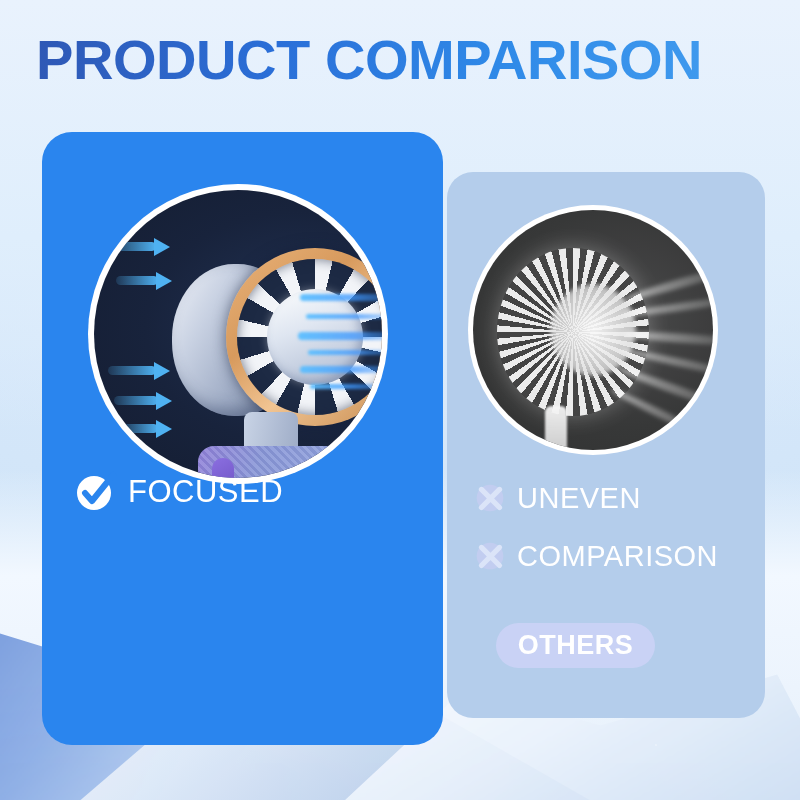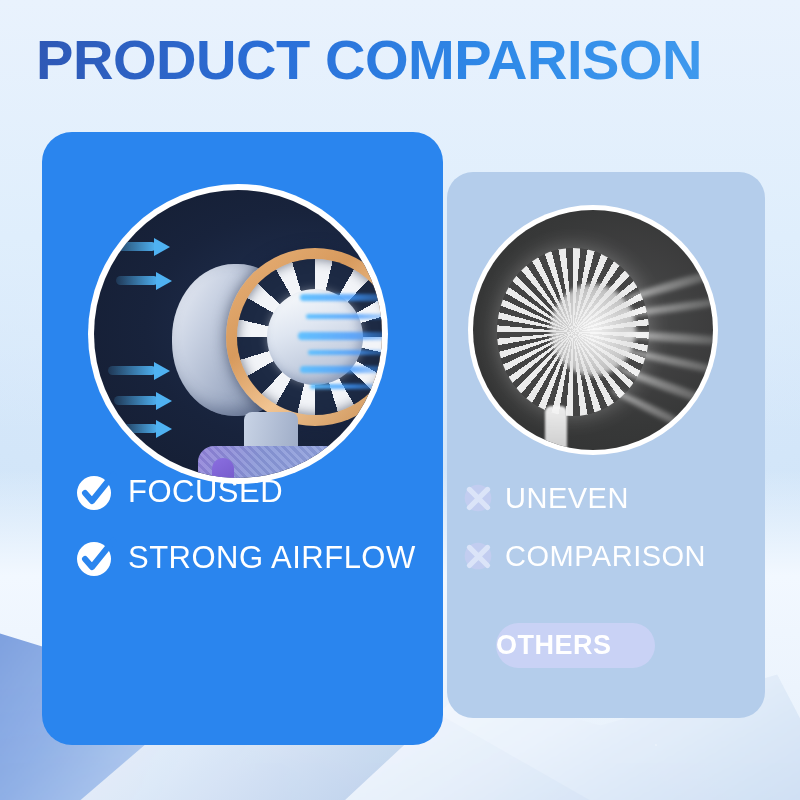--- a/index.html
+++ b/index.html
@@ -211,21 +211,21 @@
   .owisp{
     position:absolute;
     border-radius:50%;
     background:linear-gradient(90deg, rgba(255,255,255,.55), rgba(255,255,255,.06));
     filter:blur(2.2px);
   }
 
   
   .features{ position:absolute; left:0; right:0; }
   #features-ours{ top:338px; left:32px; }
-  #features-others{ top:307px; left:12px; }
+  #features-others{ top:307px; left:24px; }
 
   .feature-row{
     display:flex; align-items:center;
     margin-bottom:22px;
   }
   #features-others .feature-row{ margin-bottom:20px; }
 
   .feature-label{
     color:#ffffff;
     font-size:30px;
@@ -248,21 +248,21 @@
   }
   #badge-ours-label{
     color:#2b4499; font-size:38px; font-weight:bold; letter-spacing:.5px;
     line-height:38px;
   }
   #badge-others{
     position:absolute; left:49px; top:451px;
     width:159px; height:45px;
     background:#c9d2f5;
     border-radius:23px;
-    display:flex; align-items:center; 
+    display:flex; align-items:center; justify-content:center;
   }
   #badge-others-label{
     color:#ffffff; font-size:27px; font-weight:bold; letter-spacing:.5px;
     line-height:27px;
   }
 </style>
 </head>
 <body>
 
 <div id="bg-base"></div>
@@ -348,22 +348,15 @@
   </div>
 
   <div id="features-ours" class="features">
     <div class="feature-row">
       <svg class="icon-check" viewBox="0 0 44 44">
         <circle cx="20" cy="23" r="17" fill="#ffffff"></circle>
         <path d="M11 23 L18 31 L39 5" stroke="#2a85ee" stroke-width="6" stroke-linecap="round" stroke-linejoin="round" fill="none"></path>
       </svg>
       <span class="feature-label">FOCUSED</span>
     </div>
-    <div class="feature-row">
-      <svg class="icon-check" viewBox="0 0 44 44">
-        <circle cx="20" cy="23" r="17" fill="#ffffff"></circle>
-        <path d="M11 23 L18 31 L39 5" stroke="#2a85ee" stroke-width="6" stroke-linecap="round" stroke-linejoin="round" fill="none"></path>
-      </svg>
-      <span class="feature-label">STRONG AIRFLOW</span>
-    </div>
   </div>
 
 </div>
 
 </body></html>

